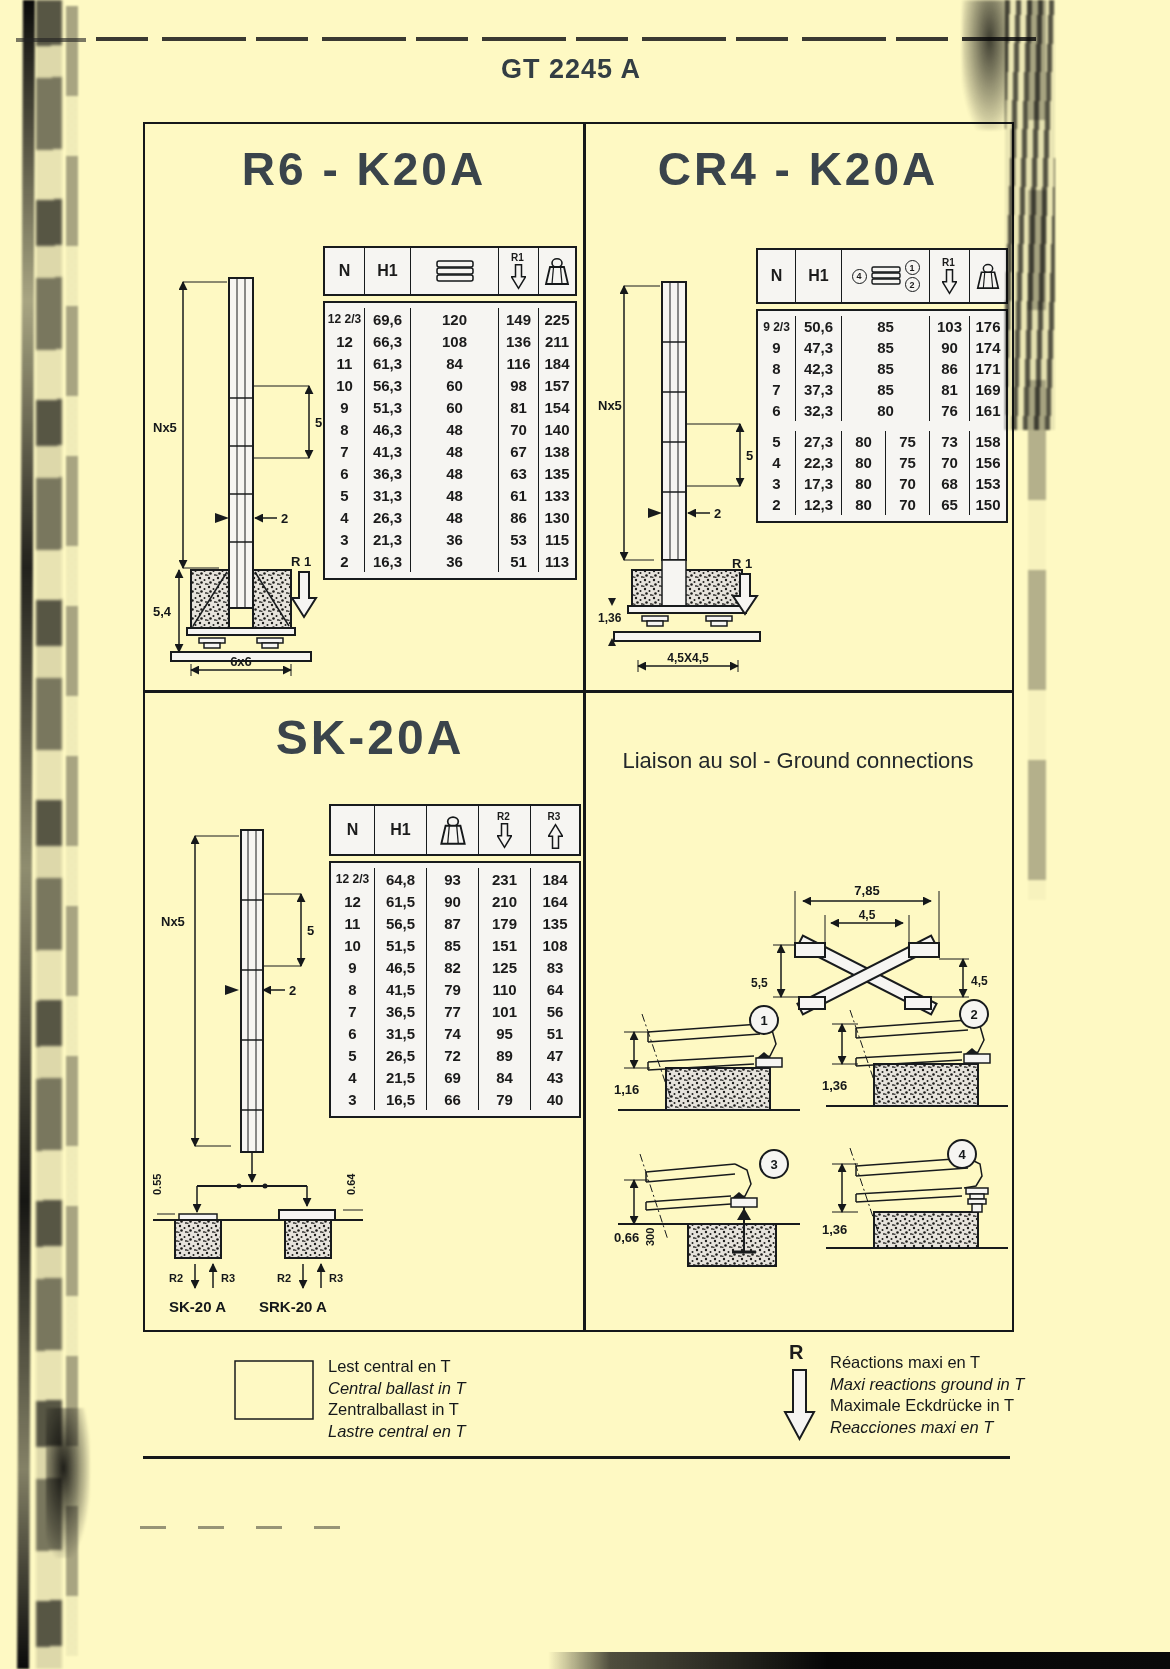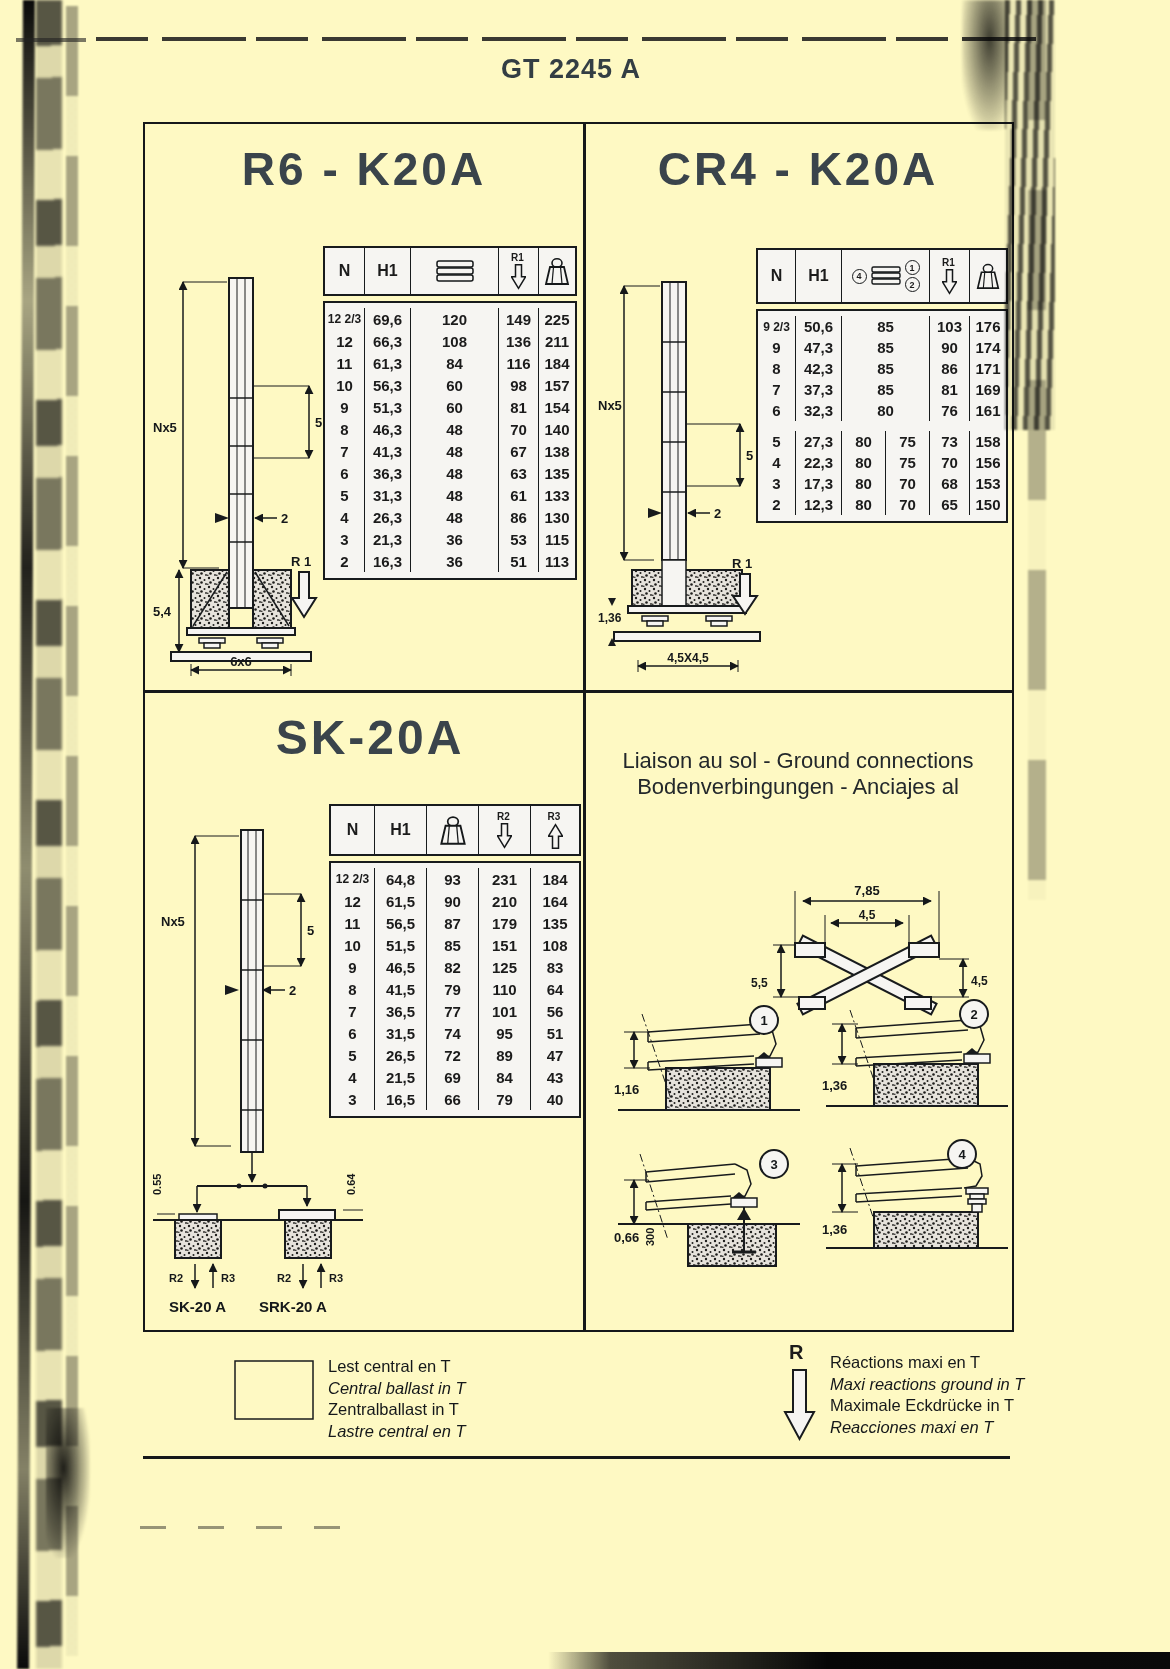--- a/index.html
+++ b/index.html
@@ -529,21 +529,20 @@
             <div class="cell c1">16,5</div>
             <div class="cell c2">66</div>
             <div class="cell c3">79</div>
             <div class="cell c4">40</div>
           </div>
       </div>
     </div>
 
     <div class="panel p-gnd">
       <div class="gtitle" style="top:56px">Liaison au sol - Ground connections</div>
-      <div class="gtitle" style="top:82px">Bodenverbingungen - Anciajes al</div>
 
       <svg class="dia" style="left:165px;top:155px;width:245px;height:168px" viewBox="0 0 245 168">
         <rect class="f w2" x="41" y="122" width="150" height="12" transform="rotate(27 116 128)"></rect>
         <rect class="f w2" x="41" y="122" width="150" height="12" transform="rotate(-27 116 128)"></rect>
         <rect class="f w2" x="44" y="96" width="30" height="14"></rect>
         <rect class="f w2" x="158" y="96" width="30" height="14"></rect>
         <rect class="f w2" x="48" y="150" width="26" height="12"></rect>
         <rect class="f w2" x="154" y="150" width="26" height="12"></rect>
         <line class="w1" x1="44" y1="44" x2="44" y2="96"></line>
           <line class="w1" x1="188" y1="44" x2="188" y2="96"></line>

